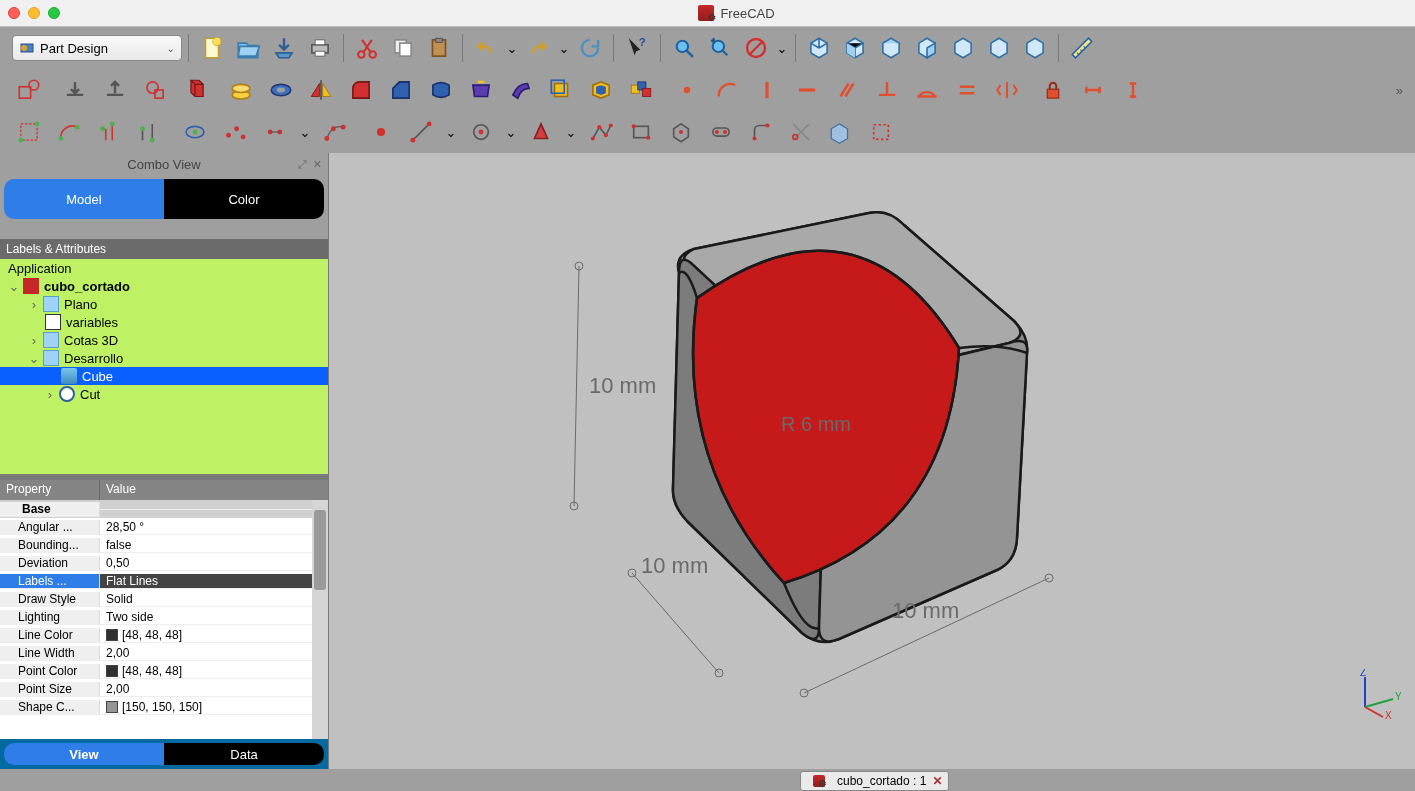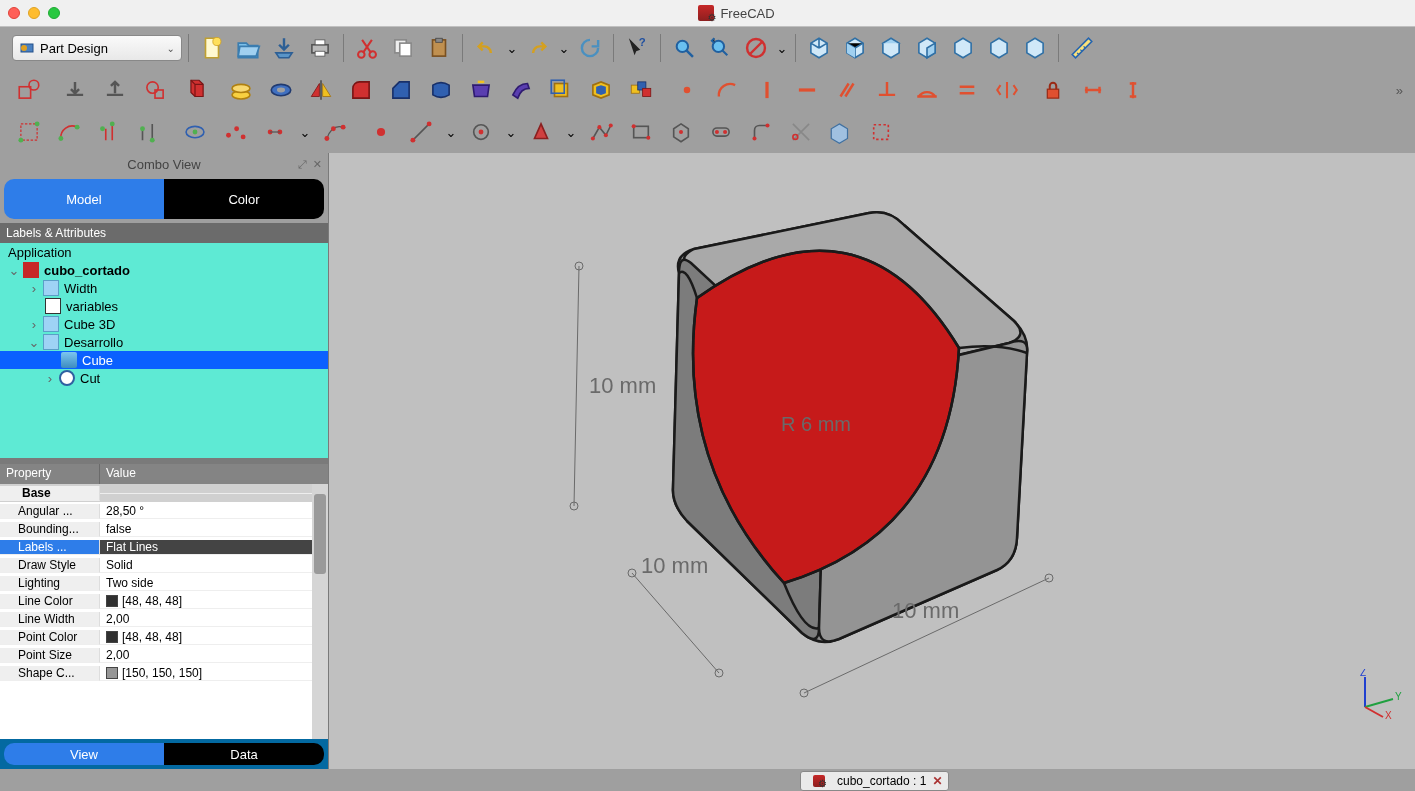--- a/index.html
+++ b/index.html
@@ -27,22 +27,22 @@
 .toolbar3 { height: 42px; background: #9f9f9f; display: flex; align-items: center; padding: 0 12px; gap: 6px; }
 
 .main { display: flex; height: 616px; }
 .combo { width: 329px; background:#9f9f9f; border-right:1px solid #7a7a7a; display:flex; flex-direction:column;}
 .combo-hdr { height: 22px; display:flex; align-items:center; justify-content:center; color:#444; font-size:13px; position:relative;}
 .combo-hdr .pbtns { position:absolute; right:6px; display:flex; gap:6px; font-size:11px; color:#666;}
 .tabs { display:flex; padding: 4px; gap:0;}
 .tabs .tab { flex:1; height:40px; display:flex; align-items:center; justify-content:center; font-size:13px; }
 .tabs .tab.active { background:#2e7de9; color:#fff; border-radius:10px 0 0 10px;}
 .tabs .tab.inactive { background:#000; color:#fff; border-radius:0 10px 10px 0;}
-.panel-hdr { background:#6b6b6b; color:#fff; font-size:12px; height:20px; display:flex; align-items:center; padding:0 6px;}
-.tree { background:#5eead4; height:215px; overflow:auto; font-size:13px;}
+.panel-hdr { background:#6b6b6b; color:#fff; font-size:12px; height:20px; display:flex; align-items:center; padding:0 6px;margin-top:16px;}
+.tree { background:#bef264; height:215px; overflow:auto; font-size:13px;}
 .tree-row { display:flex; align-items:center; height:18px; padding-left:6px;}
 .tree-row.sel { background:#0a60ff; color:#fff;}
 .tree .tw { width:12px; text-align:center; color:#666;}
 .tree .ic { width:16px; height:16px; margin:0 3px; display:inline-block;}
 .ic-doc { background:#c62828;}
 .ic-folder { background:#9ed3f5; border:1px solid #5a9fc7;}
 .ic-grid { background:#fff; border:1px solid #333; }
 .ic-cube { background: linear-gradient(#7bc6f0,#3d8cc0); border-radius:2px; }
 .ic-cut { background:#fff; border-radius:50%; border:2px solid #3060a0;}
 .tree .lbl { padding-left:2px;}
@@ -57,21 +57,21 @@
 .prow.grp { background:#d0d0d0; font-weight:bold;}
 .prow .c1 { width:100px; padding-left:18px; border-right:1px solid #ddd; border-bottom:1px solid #eee; background:#efefef; overflow:hidden; white-space:nowrap;}
 .prow .c2 { flex:1; padding-left:6px; border-bottom:1px solid #eee; display:flex; align-items:center; gap:4px; overflow:hidden;}
 .prow.sel .c1 { background:#2e7de9; color:#fff;}
 .swatch { width:12px; height:12px; border:1px solid #444;}
 .sbar { position:absolute; right:0; top:0; bottom:0; width:16px; background:#d5d5d5;}
 .sbar-th { position:absolute; left:2px; right:2px; top:10px; height:80px; background:#9a9a9a; border-radius:3px;}
 
 .vtabs { display:flex; padding:4px;}
 .vtabs .tab { flex:1; height:22px; display:flex; align-items:center; justify-content:center; font-size:13px;}
-.vtabs .tab.active { background:#2e7de9; color:#fff; border-radius:10px 0 0 10px;}
+.vtabs .tab.active { background:#2e7de9; color:#fff; border-radius:10px 0 0 10px;font-weight:bold;}
 .vtabs .tab.inactive { background:#000; color:#fff; border-radius:0 10px 10px 0;}
 
 .view3d { flex:1; background:#c0c0c0; position:relative;}
 .view3d svg { width:100%; height:100%;}
 
 .doctab-bar { height:24px; background:#9f9f9f; display:flex; align-items:center; padding-left:800px;}
 .doctab { height:20px; background:#eaeaea; border:1px solid #888; border-radius:3px; display:flex; align-items:center; padding:0 6px; gap:6px; font-size:12px;}
 .doctab .x { color:#a33; font-weight:bold;}
 
 .axis-gizmo { position:absolute; right:12px; bottom:50px; width:50px; height:50px;}
@@ -563,30 +563,30 @@
           <span class="lbl">Application</span>
         </div>
       <div class="tree-row" style="padding-left:8px;">
           <span class="tw">⌄</span>
           <span class="ic ic-doc"></span>
           <span class="lbl bold">cubo_cortado</span>
         </div>
       <div class="tree-row" style="padding-left:28px;">
           <span class="tw">›</span>
           <span class="ic ic-folder"></span>
-          <span class="lbl">Width</span>
+          <span class="lbl">Plano</span>
         </div>
       <div class="tree-row" style="padding-left:42px;">
           <span class="ic ic-grid"></span>
           <span class="lbl">variables</span>
         </div>
       <div class="tree-row" style="padding-left:28px;">
           <span class="tw">›</span>
           <span class="ic ic-folder"></span>
-          <span class="lbl">Cube 3D</span>
+          <span class="lbl">Cotas 3D</span>
         </div>
       <div class="tree-row" style="padding-left:28px;">
           <span class="tw">⌄</span>
           <span class="ic ic-folder"></span>
           <span class="lbl">Desarrollo</span>
         </div>
       <div class="tree-row sel" style="padding-left:58px;">
           <span class="ic ic-cube"></span>
           <span class="lbl">Cube</span>
         </div>
@@ -607,20 +607,24 @@
             <div class="c1" style="padding-left:22px;">Base</div>
             <div class="c2"></div>
           </div>
         <div class="prow">
             <div class="c1">Angular ...</div>
             <div class="c2">28,50 °</div>
           </div>
         <div class="prow">
             <div class="c1">Bounding...</div>
             <div class="c2">false</div>
+          </div>
+        <div class="prow">
+            <div class="c1">Deviation</div>
+            <div class="c2">0,50</div>
           </div>
         <div class="prow sel">
             <div class="c1">Labels ...</div>
             <div class="c2" style="background:#444;color:#fff;">
               <span>Flat Lines</span>
               <span style="margin-left:auto;background:#d5d5d5;color:#222;padding:0 3px;border-radius:3px;">⇅</span>
             </div>
           </div>
         <div class="prow">
             <div class="c1">Draw Style</div>

